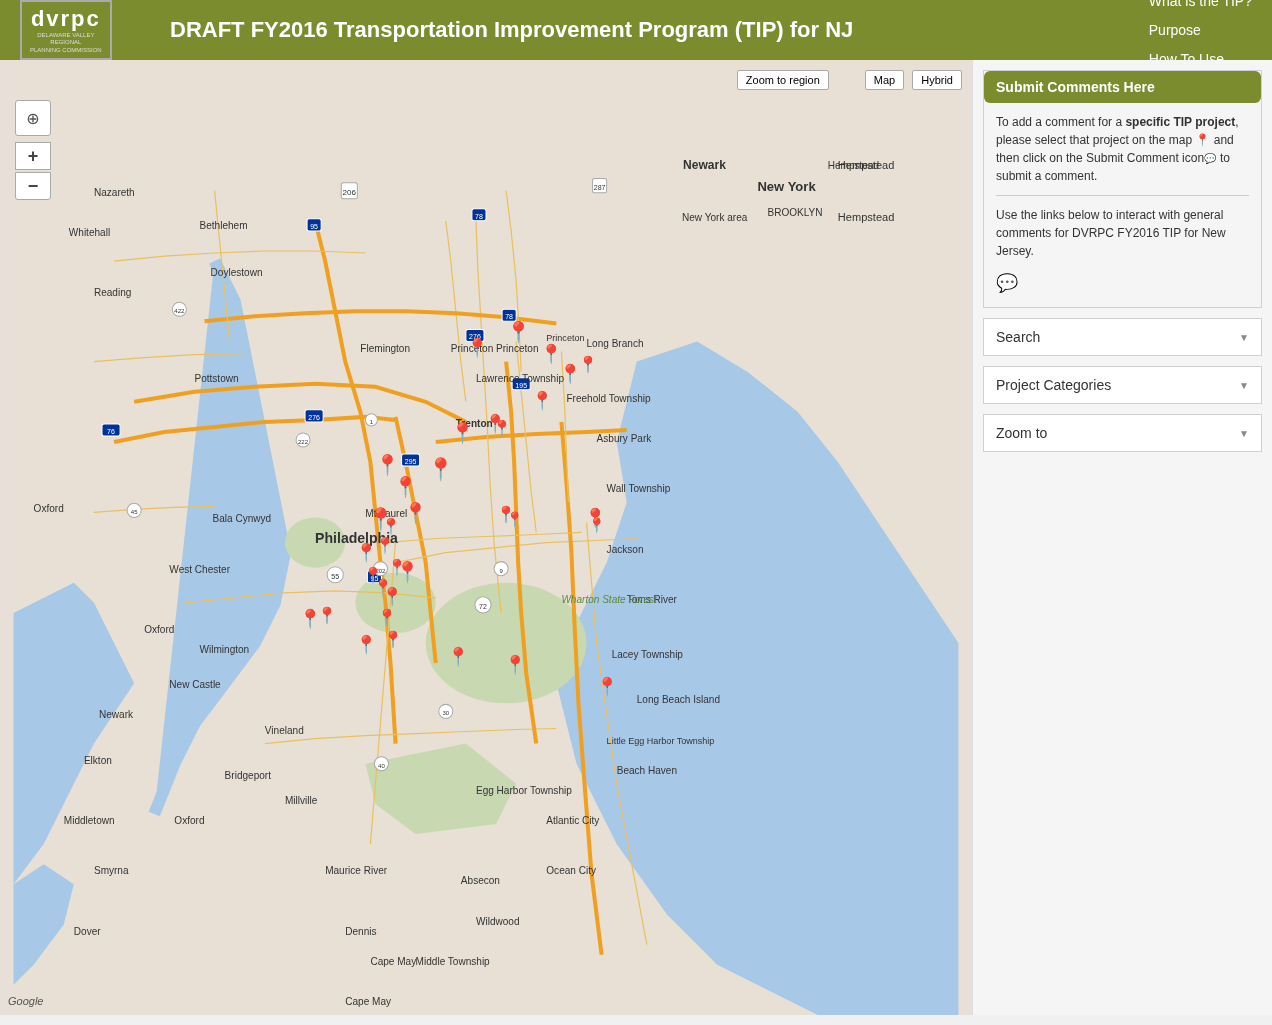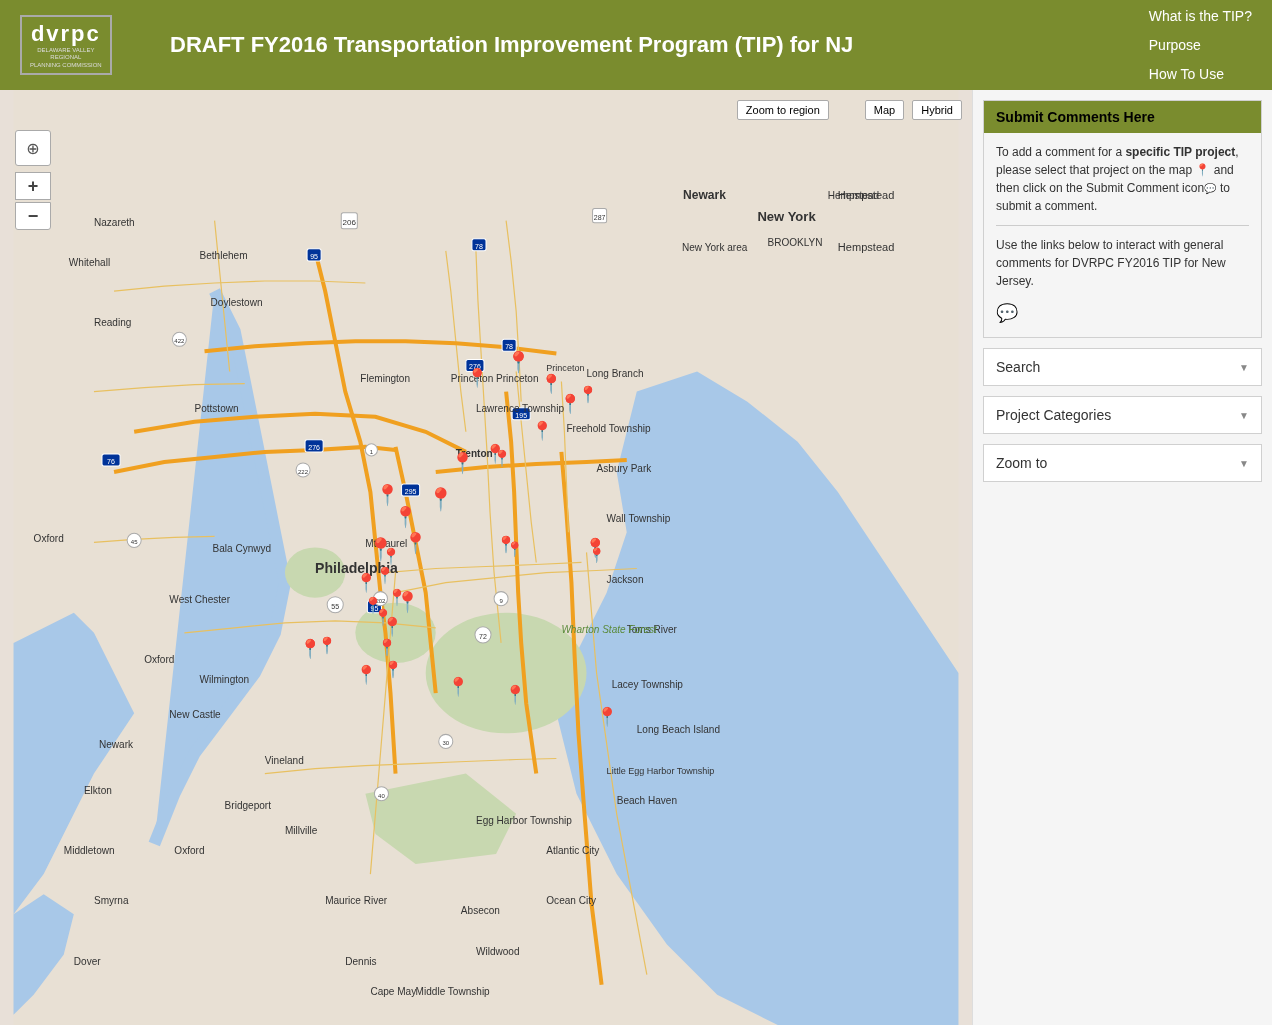--- a/index.html
+++ b/index.html
@@ -1,21 +1,21 @@
 <!DOCTYPE html>
 <html><head>
   <meta charset="utf-8">
   <style>
     * { margin: 0; padding: 0; box-sizing: border-box; }
     body { font-family: Arial, sans-serif; font-size: 13px; background: #f0f0f0; width: 1272px; height: 1025px; overflow: hidden; }
 
     
     #header {
       background-color: #7a8c2e;
-      height: 90px;
+      height: 60px;
       display: flex;
       align-items: center;
       padding: 0 20px;
       color: white;
     }
     #logo-area {
       display: flex;
       align-items: center;
       min-width: 140px;
     }
@@ -180,24 +180,25 @@
     }
 
     
     #submit-comments-box {
       background: #f5f5f5;
       border: 1px solid #d0d0d0;
       margin: 10px;
     }
     #submit-comments-header {
       background: #7a8c2e;
-      color: #000000;
+      color: #ffffff;
       padding: 8px 12px;
       font-size: 14px;
       font-weight: bold;
+      border-radius: 6px;
     }
     #submit-comments-body {
       padding: 10px 12px;
       font-size: 12px;
       line-height: 1.5;
       color: #333;
     }
     #submit-comments-body .bold { font-weight: bold; }
     #divider {
       border: none;

